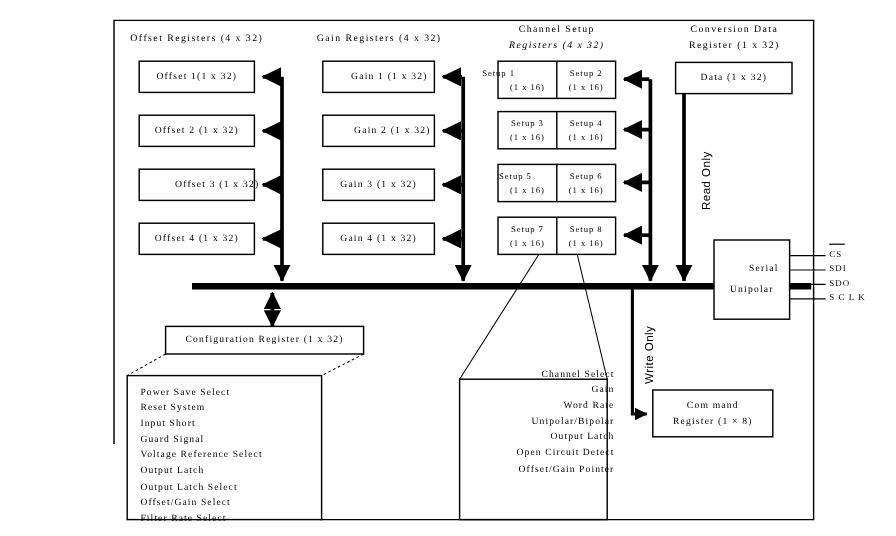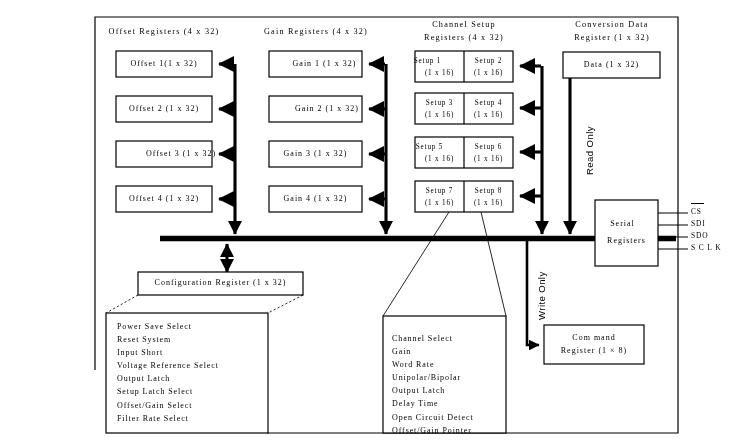--- a/index.html
+++ b/index.html
@@ -149,36 +149,36 @@
       <line x1="658" y1="237" x2="688" y2="237"></line>
       <line x1="658" y1="249" x2="688" y2="249"></line>
     </g>
   </svg>
 
   <div class="lbl hdr" style="left:104px;top:27px;width:120px;">Offset Registers (4 x 32)</div>
 
   <div class="lbl hdr" style="left:258px;top:27px;width:116px;">Gain Registers (4 x 32)</div>
 
   <div class="lbl hdr" style="left:404px;top:20px;width:120px;">Channel Setup</div>
-  <div class="lbl hdr" style="left:404px;top:33px;width:120px;">Registers (4 x 32)</div>
+  <div class="lbl hdr" style="left:404px;top:33px;width:120px;font-style:italic;">Registers (4 x 32)</div>
 
   <div class="lbl hdr" style="left:552px;top:20px;width:120px;">Conversion Data</div>
   <div class="lbl hdr" style="left:552px;top:33px;width:120px;">Register (1 x 32)</div>
 
   <div class="lbl boxtxt" style="left:116px;top:59px;width:96px;">Offset 1(1 x 32)</div>
   <div class="lbl boxtxt" style="left:116px;top:104px;width:96px;">Offset 2 (1 x 32)</div>
   <div class="lbl boxtxt" style="left:133px;top:149px;width:96px;">Offset 3 (1 x 32)</div>
   <div class="lbl boxtxt" style="left:116px;top:194px;width:96px;">Offset 4 (1 x 32)</div>
 
   <div class="lbl boxtxt" style="left:269px;top:59px;width:111px;">Gain 1 (1 x 32)</div>
   <div class="lbl boxtxt" style="left:269px;top:104px;width:116px;">Gain 2 (1 x 32)</div>
   <div class="lbl boxtxt" style="left:269px;top:149px;width:93px;">Gain 3 (1 x 32)</div>
   <div class="lbl boxtxt" style="left:269px;top:194px;width:93px;">Gain 4 (1 x 32)</div>
 
-  <div class="lbl smalltxt" style="left:403px;top:57px;width:49px;">Setup 1</div>
+  <div class="lbl smalltxt" style="left:391px;top:57px;width:49px;">Setup 1</div>
   <div class="lbl smalltxt" style="left:415px;top:69px;width:49px;">(1 x 16)</div>
   <div class="lbl smalltxt" style="left:464px;top:57px;width:49px;">Setup 2</div>
   <div class="lbl smalltxt" style="left:464px;top:69px;width:49px;">(1 x 16)</div>
 
   <div class="lbl smalltxt" style="left:415px;top:99px;width:49px;">Setup 3</div>
   <div class="lbl smalltxt" style="left:415px;top:111px;width:49px;">(1 x 16)</div>
   <div class="lbl smalltxt" style="left:464px;top:99px;width:49px;">Setup 4</div>
   <div class="lbl smalltxt" style="left:464px;top:111px;width:49px;">(1 x 16)</div>
 
   <div class="lbl smalltxt" style="left:415px;top:143px;width:29px;">Setup 5</div>
@@ -192,43 +192,43 @@
   <div class="lbl smalltxt" style="left:464px;top:199px;width:49px;">(1 x 16)</div>
 
   <div class="lbl boxtxt" style="left:563px;top:60px;width:97px;">Data (1 x 32)</div>
 
   <div class="lbl boxtxt" style="left:138px;top:278px;width:165px;">Configuration Register (1 x 32)</div>
 
   <div class="listtxt" style="left:117px;top:320px;width:150px;">
     <div>Power Save Select</div>
     <div>Reset System</div>
     <div>Input Short</div>
+    <div>Guard Signal</div>
     <div>Voltage Reference Select</div>
     <div>Output Latch</div>
-    <div>Setup Latch Select</div>
+    <div>Output Latch Select</div>
     <div>Offset/Gain Select</div>
     <div>Filter Rate Select</div>
   </div>
 
-  <div class="listtxt" style="left:392px;top:332px;width:120px;">
+  <div class="listtxt" style="left:392px;top:305px;width:120px;text-align:right;">
     <div>Channel Select</div>
     <div>Gain</div>
     <div>Word Rate</div>
     <div>Unipolar/Bipolar</div>
     <div>Output Latch</div>
-    <div>Delay Time</div>
     <div>Open Circuit Detect</div>
     <div>Offset/Gain Pointer</div>
   </div>
 
   <div class="lbl boxtxt" style="left:544px;top:333px;width:100px;">Com mand</div>
   <div class="lbl boxtxt" style="left:544px;top:346px;width:100px;">Register (1  ×  8)</div>
 
-  <div class="lbl boxtxt" style="left:595px;top:219px;width:55px;">Serial</div>
-  <div class="lbl boxtxt" style="left:595px;top:236px;width:63px;">Registers</div>
+  <div class="lbl boxtxt" style="left:595px;top:219px;width:55px;padding-left:14px;">Serial</div>
+  <div class="lbl boxtxt" style="left:595px;top:236px;width:63px;">Unipolar</div>
 
   <div class="ovl" style="left:691px;top:203px;width:13px;"></div>
   <div class="pintxt" style="left:691px;top:207px;">CS</div>
   <div class="pintxt" style="left:691px;top:219px;">SDI</div>
   <div class="pintxt" style="left:691px;top:231px;">SDO</div>
   <div class="pintxt" style="left:691px;top:243px;">S C L K</div>
 
   <div class="rot" style="left:584px;top:175px;">Read Only</div>
   <div class="rot" style="left:536px;top:320px;">Write Only</div>
 

